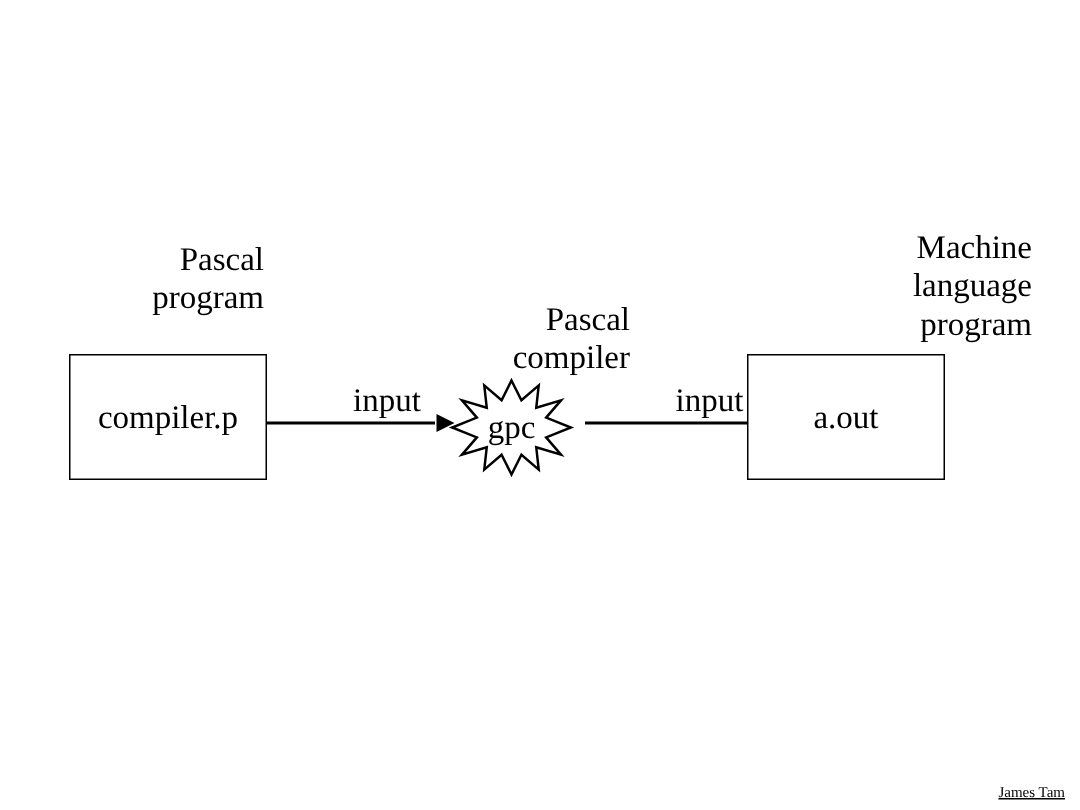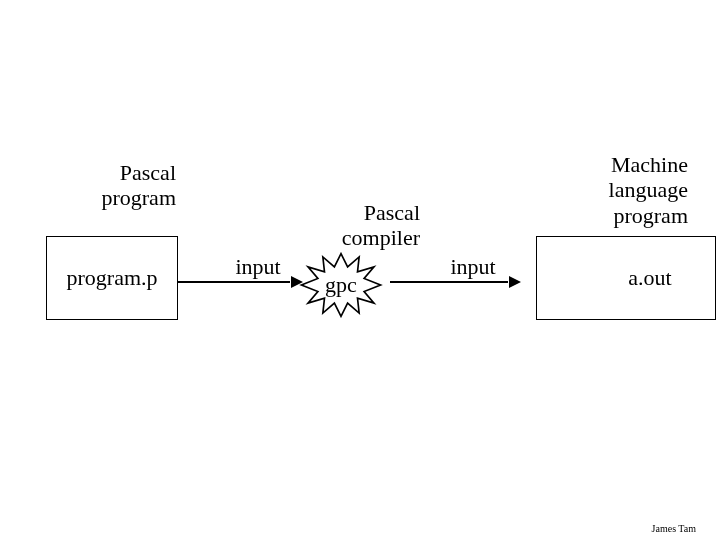--- a/index.html
+++ b/index.html
@@ -81,36 +81,37 @@
   .arrow .caption {
     position: absolute;
     top: -28px;
     left: 18px;
     width: 100%;
     text-align: center;
     font-size: 22px;
   }
   .footer {
     position: absolute;
-    right: 24px;
+    right: 10px;
     bottom: 6px;
     font-size: 10px;
+    text-decoration: underline;
   }
 </style>
 </head>
 <body>
 
 <div class="slide">
 
 
   <div class="label" style="left:56px; top:160px; width:120px; white-space:pre-line;">Pascal
 program</div>
 
   <div class="box" style="left:46px; top:236px; width:130px; height:82px;">
-    <span>program.p</span>
+    <span>compiler.p</span>
   </div>
 
   <div class="arrow" style="left:178px; top:282px; width:124px;">
     <div class="shaft" style="width:112px;"></div>
     <div class="head"></div>
     <div class="caption">input</div>
   </div>
 
   <div class="label" style="left:300px; top:200px; width:120px; white-space:pre-line;">Pascal
 compiler</div>
@@ -125,19 +126,19 @@
   <div class="arrow" style="left:390px; top:282px; width:130px;">
     <div class="shaft" style="width:118px;"></div>
     <div class="head"></div>
     <div class="caption">input</div>
   </div>
 
   <div class="label" style="left:548px; top:152px; width:140px; white-space:pre-line;">Machine
 language
 program</div>
 
-  <div class="box" style="left:536px; top:236px; width:130px; height:82px;padding-left:48px;">
+  <div class="box" style="left:498px; top:236px; width:130px; height:82px;">
     <span>a.out</span>
   </div>
 
   <div class="footer">James Tam</div>
 
 </div>
 
 </body></html>

